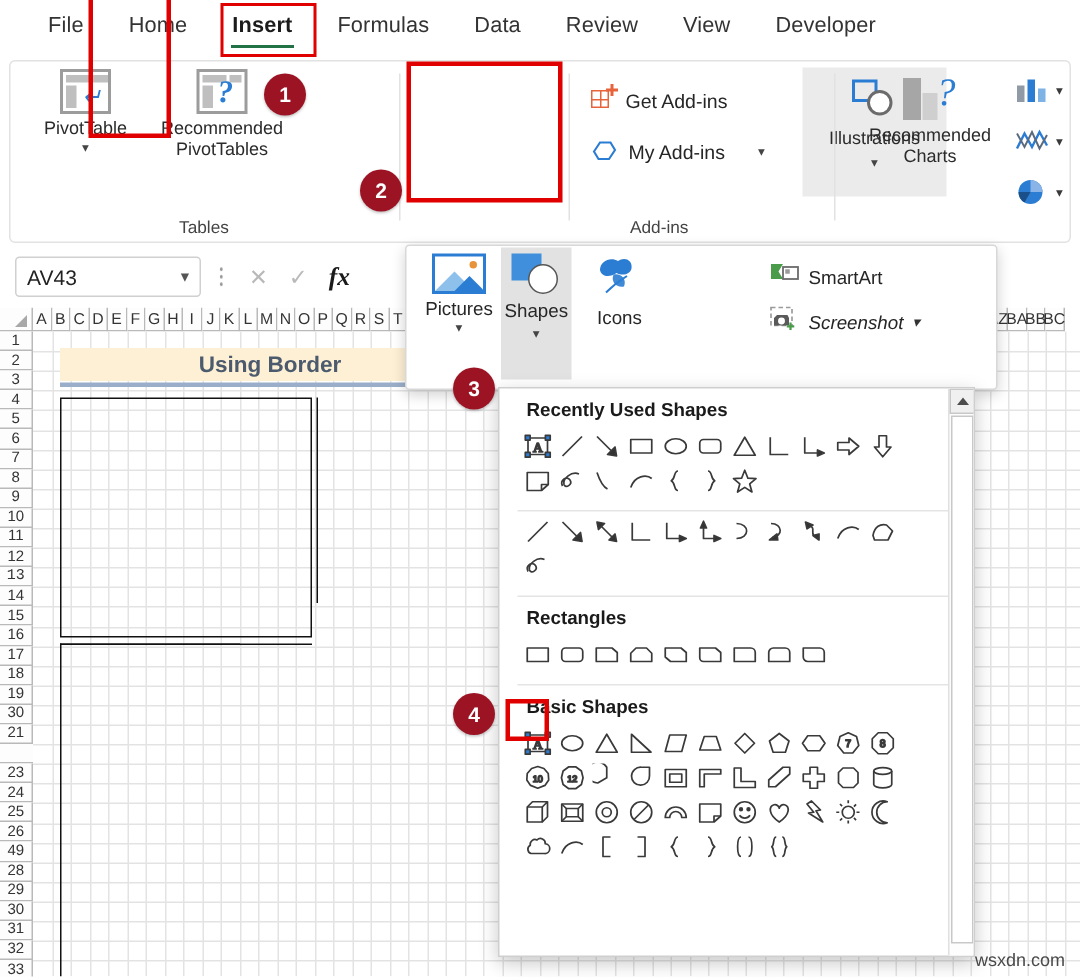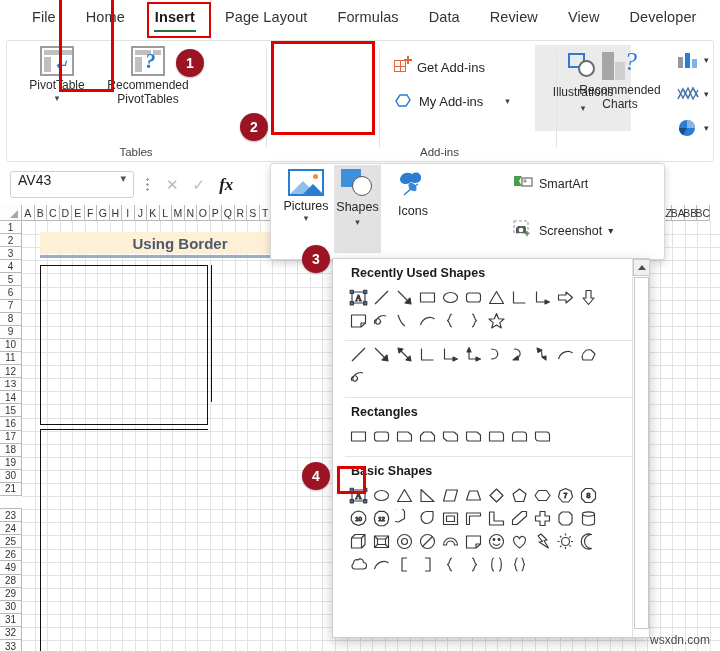--- a/index.html
+++ b/index.html
@@ -109,21 +109,21 @@
   .ico-recchart .b2{position:absolute;left:15px;top:11px;width:10px;height:18px;background:#cfcfcf;}
   .ico-recchart .q{position:absolute;left:24px;top:-3px;font-size:26px;color:#2b7cd3;font-family:"Liberation Serif",serif;line-height:28px;}
   .chart-small{ position:absolute; display:flex; align-items:center; }
   .chart-small .cv{ font-size:9px;color:#3a3a3a;margin-left:5px; }
 
   
   #namebar{ position:absolute; left:0; top:166px; width:720px; height:38px; background:#fff; }
   #name-box{
     position:absolute; left:10px; top:5px; width:124px; height:27px;
     border:1px solid #d0d0d0; border-radius:3px; background:#fff;
-    display:flex; align-items:flex-start; padding:0 7px;
+    display:flex; align-items:center; padding:0 7px;
     font-size:14px; color:#222;
   }
   #name-box .cv{ margin-left:auto; font-size:11px; color:#555; }
   #grip{ position:absolute; left:146px; top:11px; width:3px; height:15px;
          background:
            radial-gradient(circle, #9a9a9a 1px, transparent 1.2px) 0 0/3px 5px repeat-y; }
   #fx-box{
     position:absolute; left:158px; top:5px; width:112px; height:27px;
     display:flex; align-items:center; gap:14px; padding-left:8px;
     font-size:15px; color:#b9b9b9;
@@ -237,21 +237,20 @@
   #badge-3{ left:302px; top:245px; }
   #badge-4{ left:302px; top:462px; }
 </style>
 </head>
 <body>
 
 <div id="ribbon-tabs">
   <div class="tab"><span>File</span></div>
   <div class="tab"><span>Home</span></div>
   <div class="tab active"><span>Insert</span><span class="underline"></span></div>
-  <div class="tab"><span>Page Layout</span></div>
   <div class="tab"><span>Formulas</span></div>
   <div class="tab"><span>Data</span></div>
   <div class="tab"><span>Review</span></div>
   <div class="tab"><span>View</span></div>
   <div class="tab"><span>Developer</span></div>
 </div>
 <div id="tab-insert-highlight"></div>
 
 <div id="ribbon">
 
@@ -595,21 +594,21 @@
   <div class="smart-row" style="left:242px;top:10px;">
     <span>
       <svg width="20" height="16" viewBox="0 0 20 16">
           <path d="M1 2 L9 2 L6 7 L9 12 L1 12 Z" fill="#4a9c4a"></path>
           <rect x="9" y="4" width="10" height="8" fill="none" stroke="#6b6b6b" stroke-width="1.2"></rect>
           <rect x="10.5" y="5.5" width="3" height="3" fill="#9a9a9a"></rect>
         </svg>
     </span>
     <span class="t">SmartArt</span>
   </div>
-  <div class="smart-row" style="left:242px;top:56px;">
+  <div class="smart-row" style="left:242px;top:40px;font-style:italic;">
     <span>
       <svg width="20" height="17" viewBox="0 0 20 17">
           <rect x="1" y="1" width="14" height="12" fill="none" stroke="#9a9a9a" stroke-width="1.1" stroke-dasharray="3 2"></rect>
           <path d="M3 8 L5 6 L12 6 L13 8 L13 13 L3 13 Z" fill="#5a5a5a"></path>
           <circle cx="8" cy="10" r="2.3" fill="#fff"></circle>
           <path d="M14 11 L14 16 M11.5 13.5 L16.5 13.5" stroke="#4a9c4a" stroke-width="1.5"></path>
         </svg>
     </span>
     <span class="t">Screenshot</span>
     <span class="cv" style="font-size:10px;color:#333;margin-left:6px;">▾</span>

